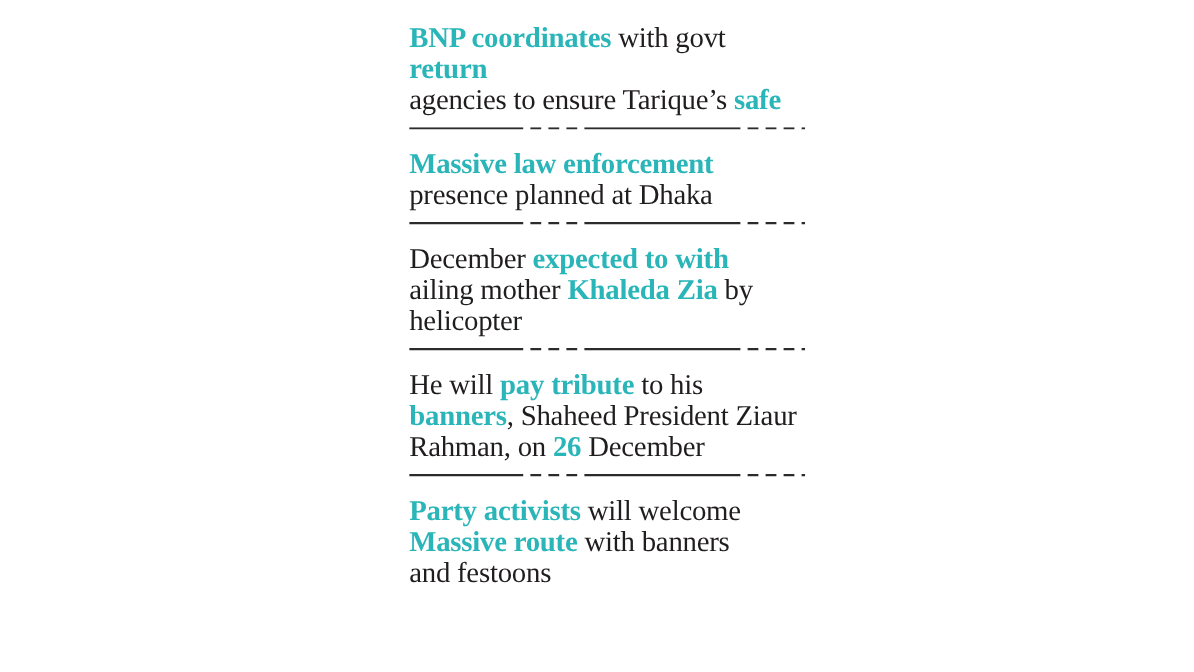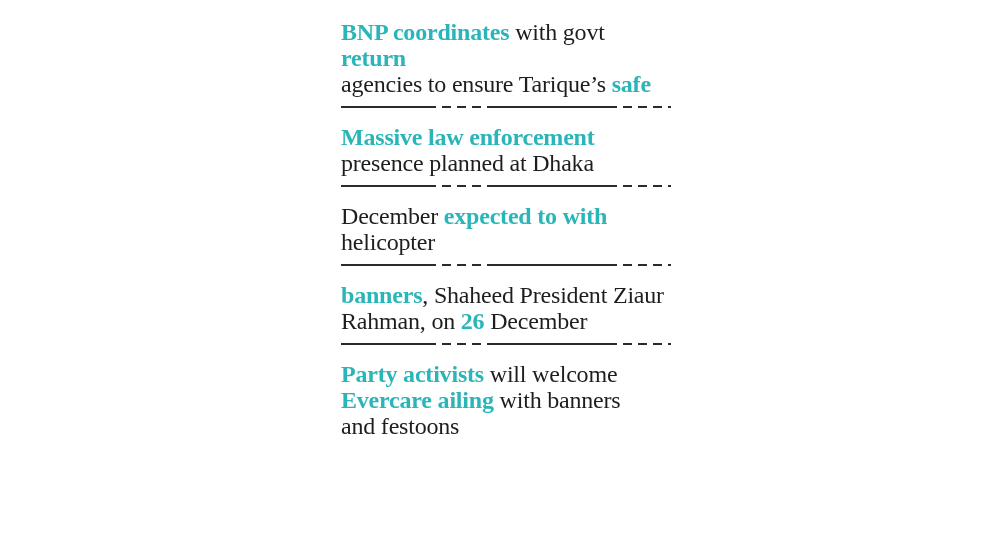--- a/index.html
+++ b/index.html
@@ -58,35 +58,37 @@
         <div class="line"><span class="hl">Massive law enforcement</span></div>
         <div class="line"><span class="plain">presence planned at Dhaka</span></div>
       </div>
       <div class="sep">
         <svg width="330" height="2" xmlns="http://www.w3.org/2000/svg">
           <line x1="0" y1="1" x2="330" y2="1" stroke="#2B2B2B" stroke-width="2" stroke-dasharray="95 6 9 6 9 6 9 6 130 6 9 6 9 6 9 6 60"></line>
         </svg>
       </div>
       <div class="item">
         <div class="line"><span class="plain">December </span><span class="hl">expected to with</span></div>
+        <div class="line"><span class="plain">ailing mother </span><span class="hl">Khaleda Zia</span><span class="plain"> by</span></div>
         <div class="line"><span class="plain">helicopter</span></div>
       </div>
       <div class="sep">
         <svg width="330" height="2" xmlns="http://www.w3.org/2000/svg">
           <line x1="0" y1="1" x2="330" y2="1" stroke="#2B2B2B" stroke-width="2" stroke-dasharray="95 6 9 6 9 6 9 6 130 6 9 6 9 6 9 6 60"></line>
         </svg>
       </div>
       <div class="item">
+        <div class="line"><span class="plain">He will </span><span class="hl">pay tribute</span><span class="plain"> to his</span></div>
         <div class="line"><span class="hl">banners</span><span class="plain">, Shaheed President Ziaur</span></div>
         <div class="line"><span class="plain">Rahman, on </span><span class="hl">26</span><span class="plain"> December</span></div>
       </div>
       <div class="sep">
         <svg width="330" height="2" xmlns="http://www.w3.org/2000/svg">
           <line x1="0" y1="1" x2="330" y2="1" stroke="#2B2B2B" stroke-width="2" stroke-dasharray="95 6 9 6 9 6 9 6 130 6 9 6 9 6 9 6 60"></line>
         </svg>
       </div>
       <div class="item">
         <div class="line"><span class="hl">Party activists</span><span class="plain"> will welcome</span></div>
-        <div class="line"><span class="hl">Evercare ailing</span><span class="plain"> with banners</span></div>
+        <div class="line"><span class="hl">Massive route</span><span class="plain"> with banners</span></div>
         <div class="line"><span class="plain">and festoons</span></div>
       </div>
     </div>
 </div>
 
 </body></html>

